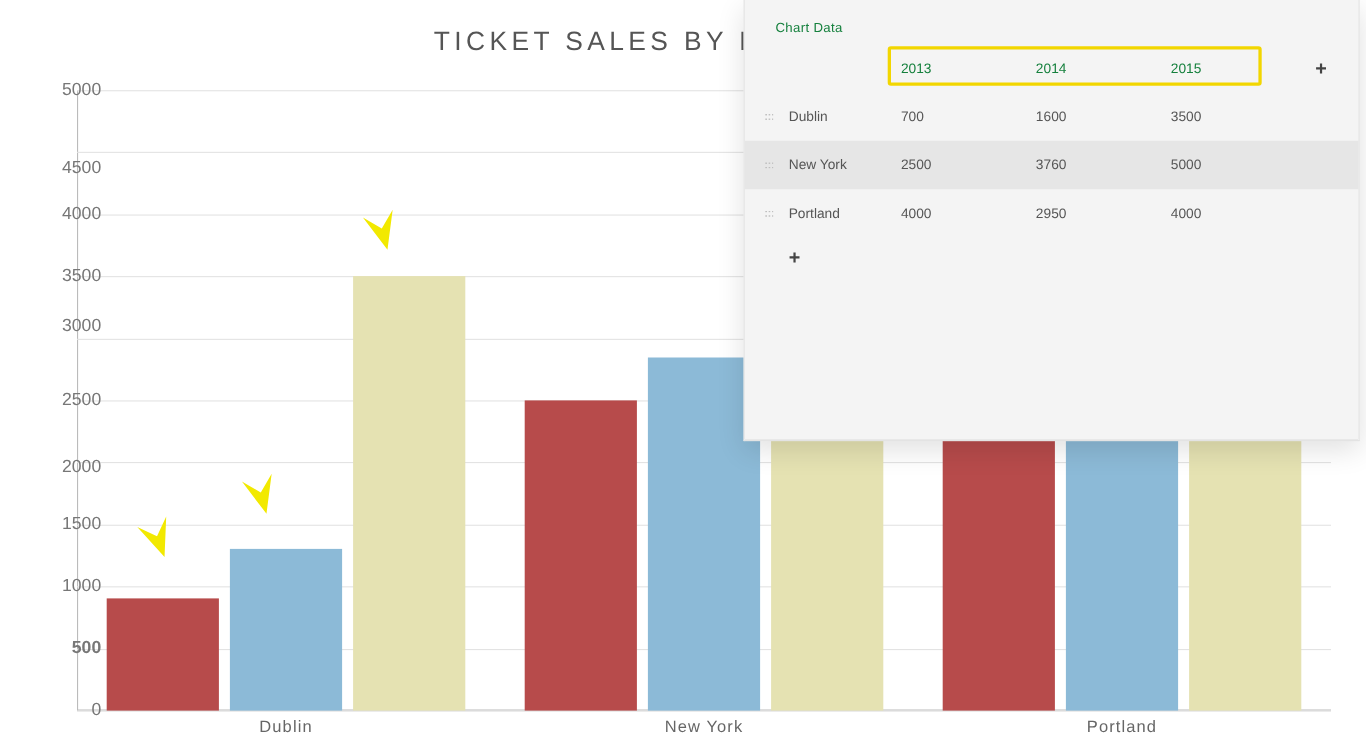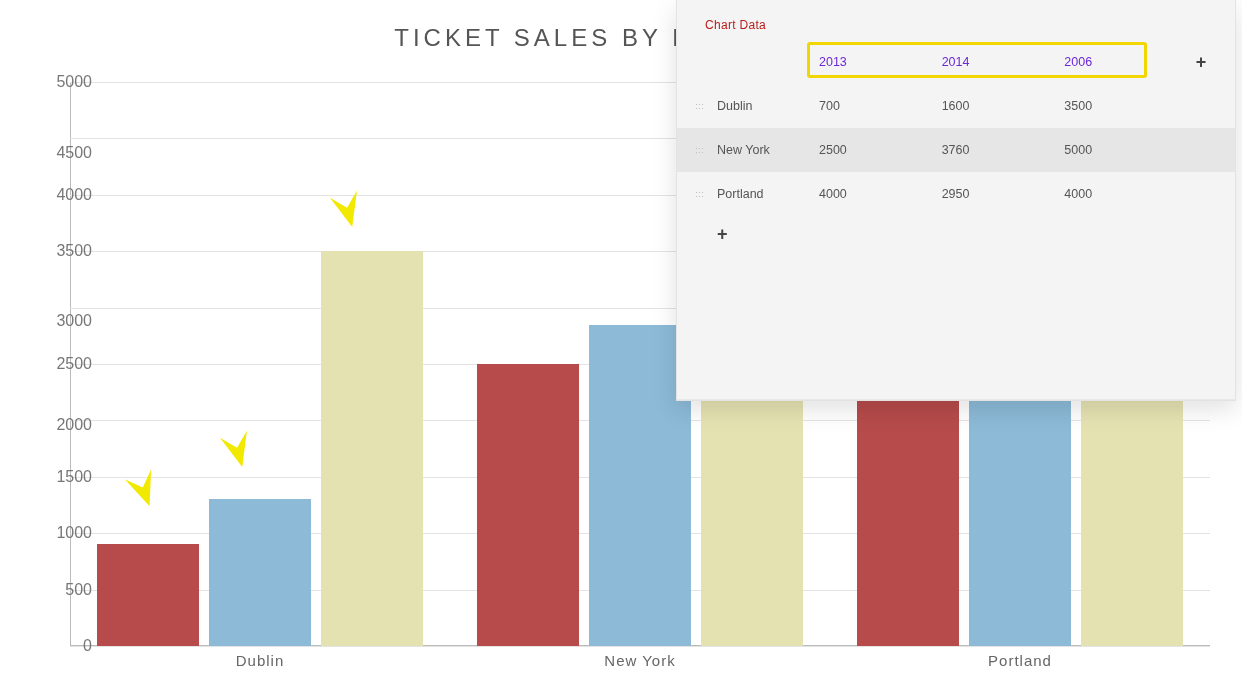--- a/index.html
+++ b/index.html
@@ -91,35 +91,35 @@
     top: 0;
     width: 560px;
     background: #f4f4f4;
     border: 1px solid #e3e3e3;
     border-top: none;
     box-shadow: 0 8px 24px rgba(0,0,0,0.12);
   }
   .panel-head {
     padding: 18px 22px 8px 28px;
     font-size: 12px;
-    color: #b91c1c;
+    color: #15803d;
     letter-spacing: 0.3px;
   }
   .table {
     width: 100%;
     font-size: 12.5px;
     color: #555;
   }
   .row {
     display: flex;
     align-items: center;
     height: 44px;
     padding: 0 20px 0 14px;
   }
-  .row.header .cell, .row.header .name-cell { color: #6d28d9; }
+  .row.header .cell, .row.header .name-cell { color: #15803d; }
   .row.data.alt { background: #e6e6e6; }
   .grip {
     width: 16px;
     display: flex;
     flex-direction: column;
     gap: 2px;
     align-items: center;
     justify-content: center;
     color: #bfbfbf;
     font-size: 10px;
@@ -201,26 +201,26 @@
         <div class="bar c1" style="left: 519px; height: 321.48px;"></div>
         <div class="bar c2" style="left: 631px; height: 564px;"></div>
         <div class="bar c0" style="left: 787px; height: 451.2px;"></div>
         <div class="bar c1" style="left: 899px; height: 332.76px;"></div>
         <div class="bar c2" style="left: 1011px; height: 451.2px;"></div>
       </div>
   </div>
 
   <div id="yticks">
       <div class="y-tick" style="top: 646px;">0</div>
-      <div class="y-tick" style="top: 589.6px;">500</div>
+      <div class="y-tick" style="top: 589.6px; font-weight: bold;">500</div>
       <div class="y-tick" style="top: 533.2px;">1000</div>
       <div class="y-tick" style="top: 476.8px;">1500</div>
       <div class="y-tick" style="top: 425px;">2000</div>
       <div class="y-tick" style="top: 364px;">2500</div>
-      <div class="y-tick" style="top: 321px;">3000</div>
+      <div class="y-tick" style="top: 297px;">3000</div>
       <div class="y-tick" style="top: 251.2px;">3500</div>
       <div class="y-tick" style="top: 194.8px;">4000</div>
       <div class="y-tick" style="top: 153px;">4500</div>
       <div class="y-tick" style="top: 82px;">5000</div>
     </div>
   <div id="xlabels">
       <div class="x-label" style="left: 260px; top: 652px;">Dublin</div>
       <div class="x-label" style="left: 640px; top: 652px;">New York</div>
       <div class="x-label" style="left: 1020px; top: 652px;">Portland</div>
     </div>
@@ -246,21 +246,21 @@
   <div class="panel-head">Chart Data</div>
 
   <div class="table" style="position:relative;">
     <div class="header-highlight" style="left:130px; top:2px; width:340px; height:36px;"></div>
 
     <div class="row header">
       <div class="grip"></div>
       <div class="name-cell"></div>
       <div class="cell">2013</div>
       <div class="cell">2014</div>
-      <div class="cell">2006</div>
+      <div class="cell">2015</div>
       <div class="plus-cell">+</div>
     </div>
 
     <div class="row data">
       <div class="grip">
           <span></span>
           <span></span>
         </div>
       <div class="name-cell">Dublin</div>
       <div class="cell">700</div>

